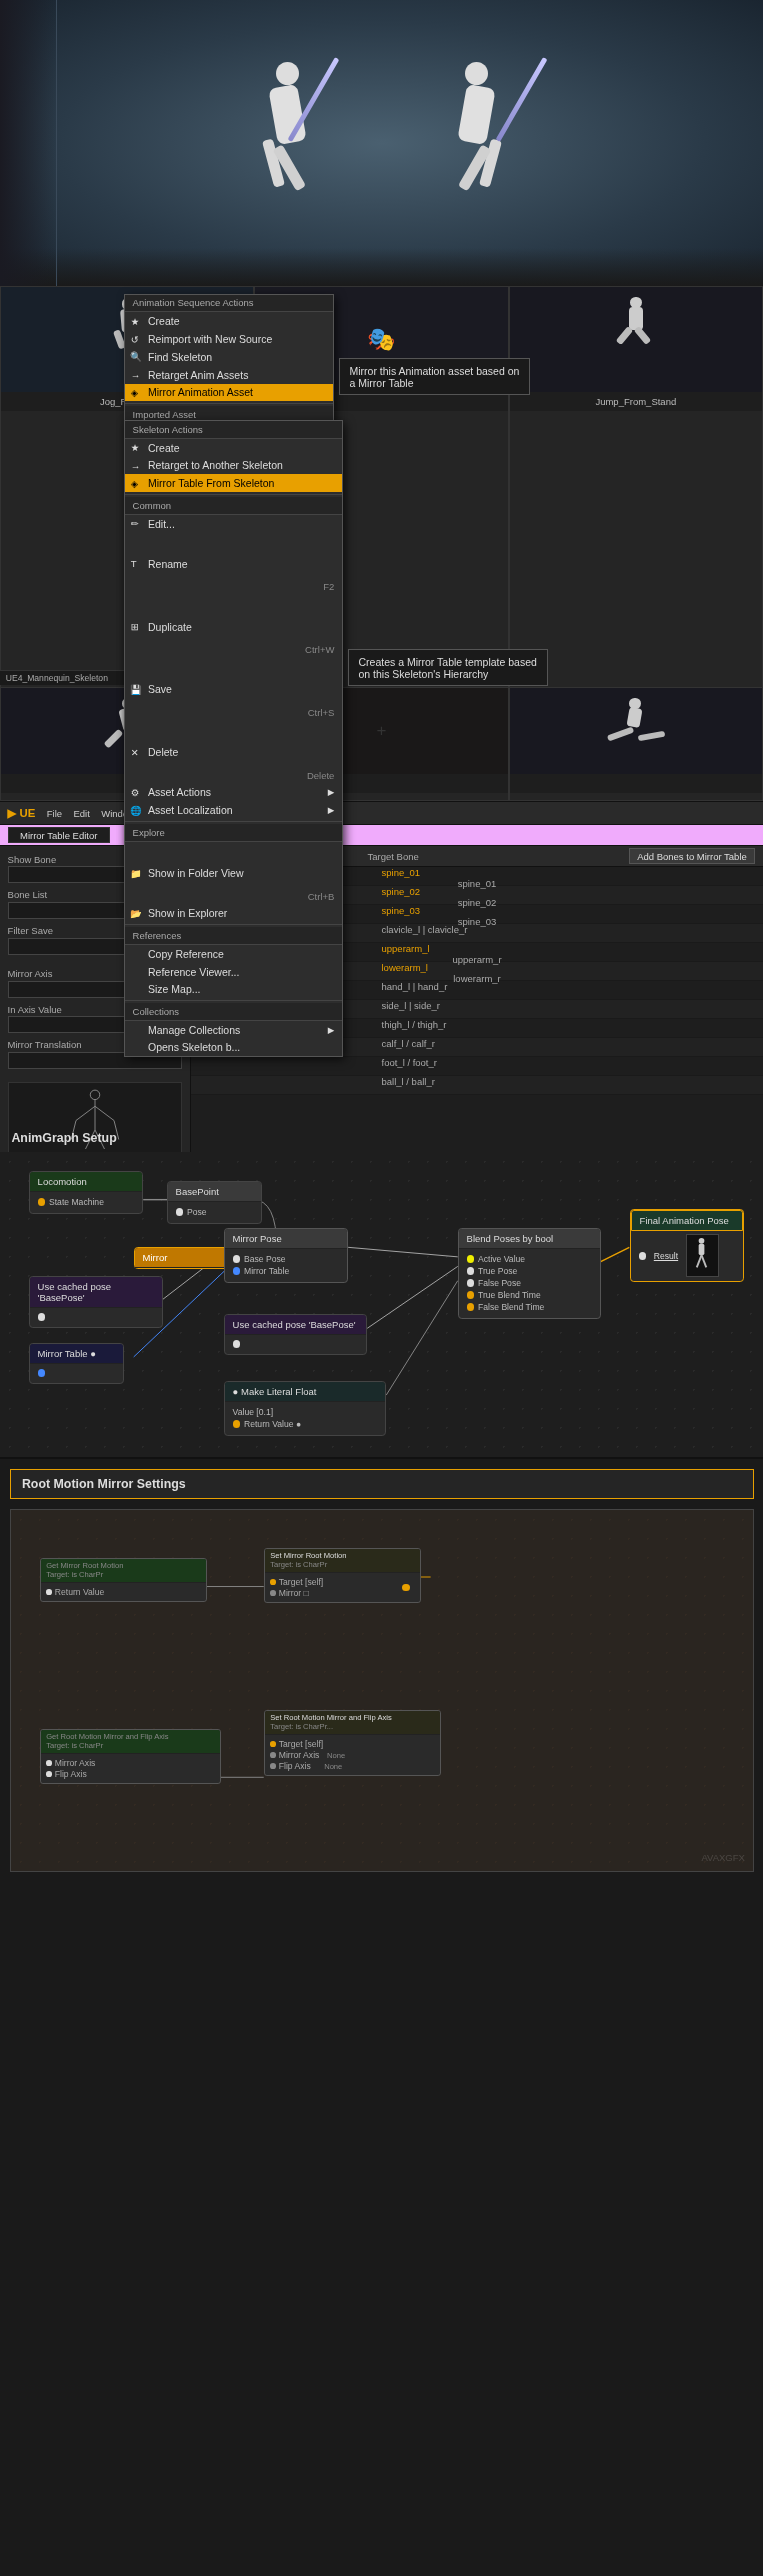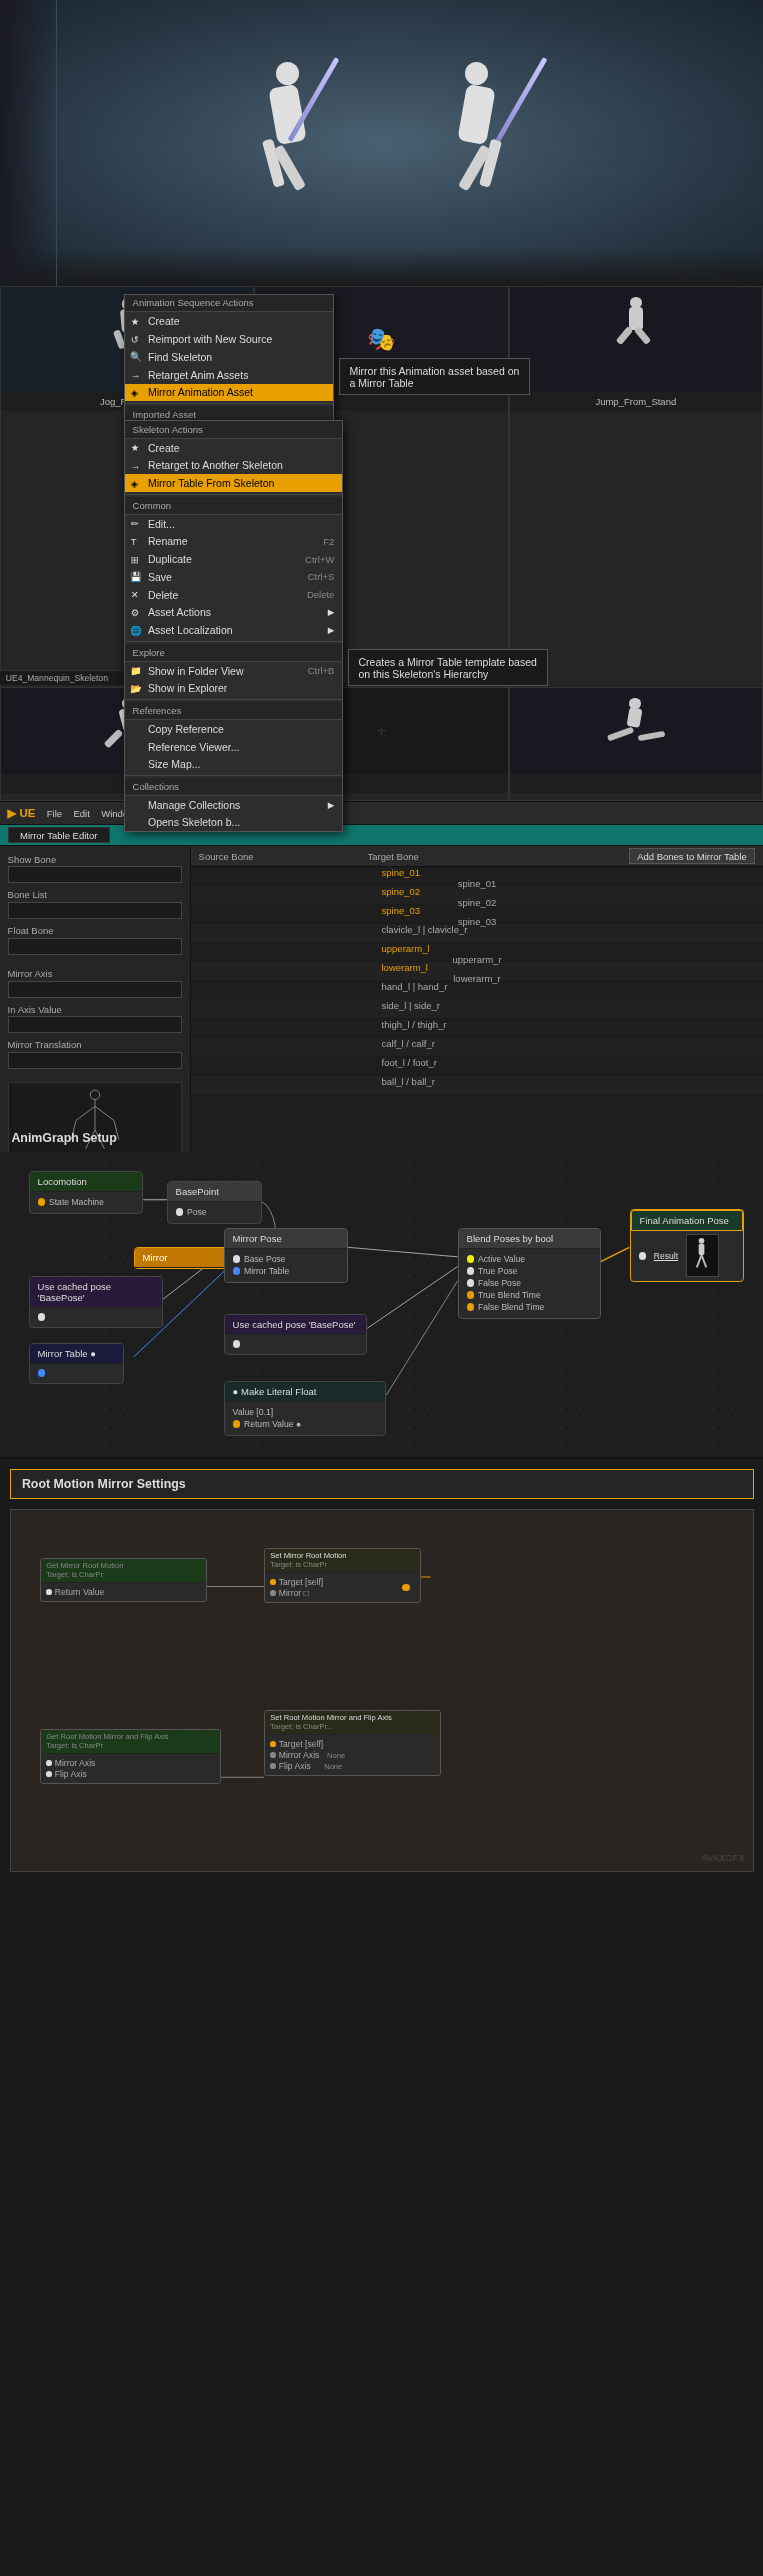--- a/index.html
+++ b/index.html
@@ -156,20 +156,21 @@
       justify-content: space-between;
       position: relative;
     }
     .ctx-item:hover, .ctx-item.highlighted {
       background: #e8a000;
       color: #000;
     }
     .ctx-item .shortcut {
       color: #888;
       font-size: 9.5px;
+      margin-top: 46px;
     }
     .ctx-icon {
       position: absolute;
       left: 5.7px;
       font-size: 9.5px;
     }
     .ctx-separator {
       height: 1px;
       background: #444;
       margin: 1.9px 0;
@@ -708,37 +709,37 @@
 
 <div class="mirror-editor">
   <div class="editor-toolbar">
     <span style="color:#e8a000;font-weight:bold;font-size:11.4px;">▶ UE</span>
     <span class="editor-toolbar-btn">File</span>
     <span class="editor-toolbar-btn">Edit</span>
     <span class="editor-toolbar-btn">Window</span>
     <span class="editor-toolbar-btn">Help</span>
   </div>
 
-  <div style="height:21px;background:#0f766e;border-bottom:1px solid #111;display:flex;align-items:center;padding:0 7.6px;font-size:9.5px;color:#aaa;">
+  <div style="height:21px;background:#f0abfc;border-bottom:1px solid #111;display:flex;align-items:center;padding:0 7.6px;font-size:9.5px;color:#aaa;">
     <span style="background:#1e1e1e;padding:1.9px 11.4px;border:1px solid #333;color:#ddd;">Mirror Table Editor</span>
   </div>
 
   <div class="editor-content">
 
     <div class="editor-left-panel">
       <div class="editor-prop-row">
         <div class="editor-prop-label">Show Bone</div>
         <div class="editor-prop-value">&nbsp;</div>
       </div>
       <div class="editor-prop-row">
         <div class="editor-prop-label">Bone List</div>
         <div class="editor-prop-value">&nbsp;</div>
       </div>
       <div class="editor-prop-row">
-        <div class="editor-prop-label">Float Bone</div>
+        <div class="editor-prop-label">Filter Save</div>
         <div class="editor-prop-value">&nbsp;</div>
       </div>
       <div style="height:7.6px;"></div>
       <div class="editor-prop-row">
         <div class="editor-prop-label">Mirror Axis</div>
         <div class="editor-prop-value">&nbsp;</div>
       </div>
       <div class="editor-prop-row">
         <div class="editor-prop-label">In Axis Value</div>
         <div class="editor-prop-value">&nbsp;</div>

